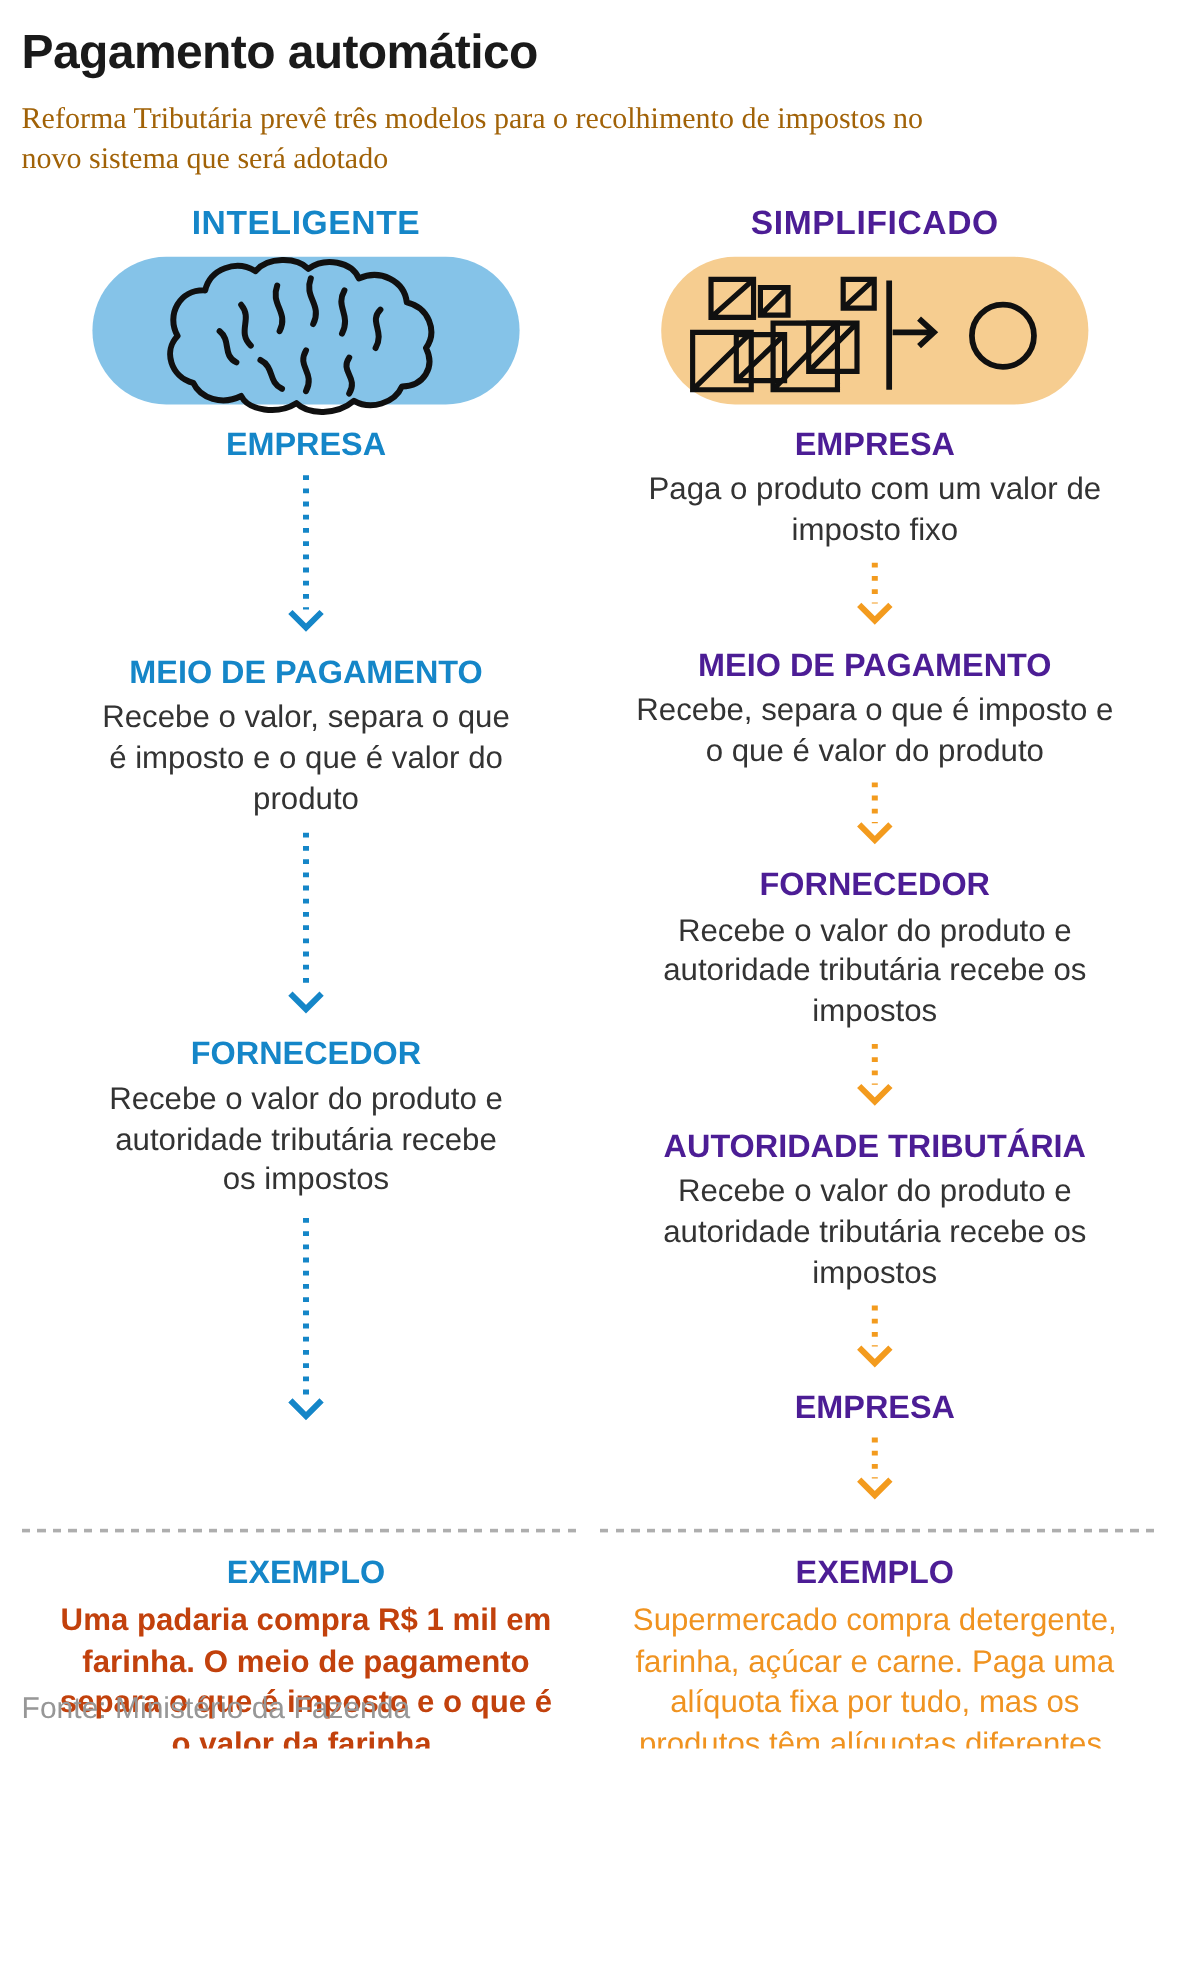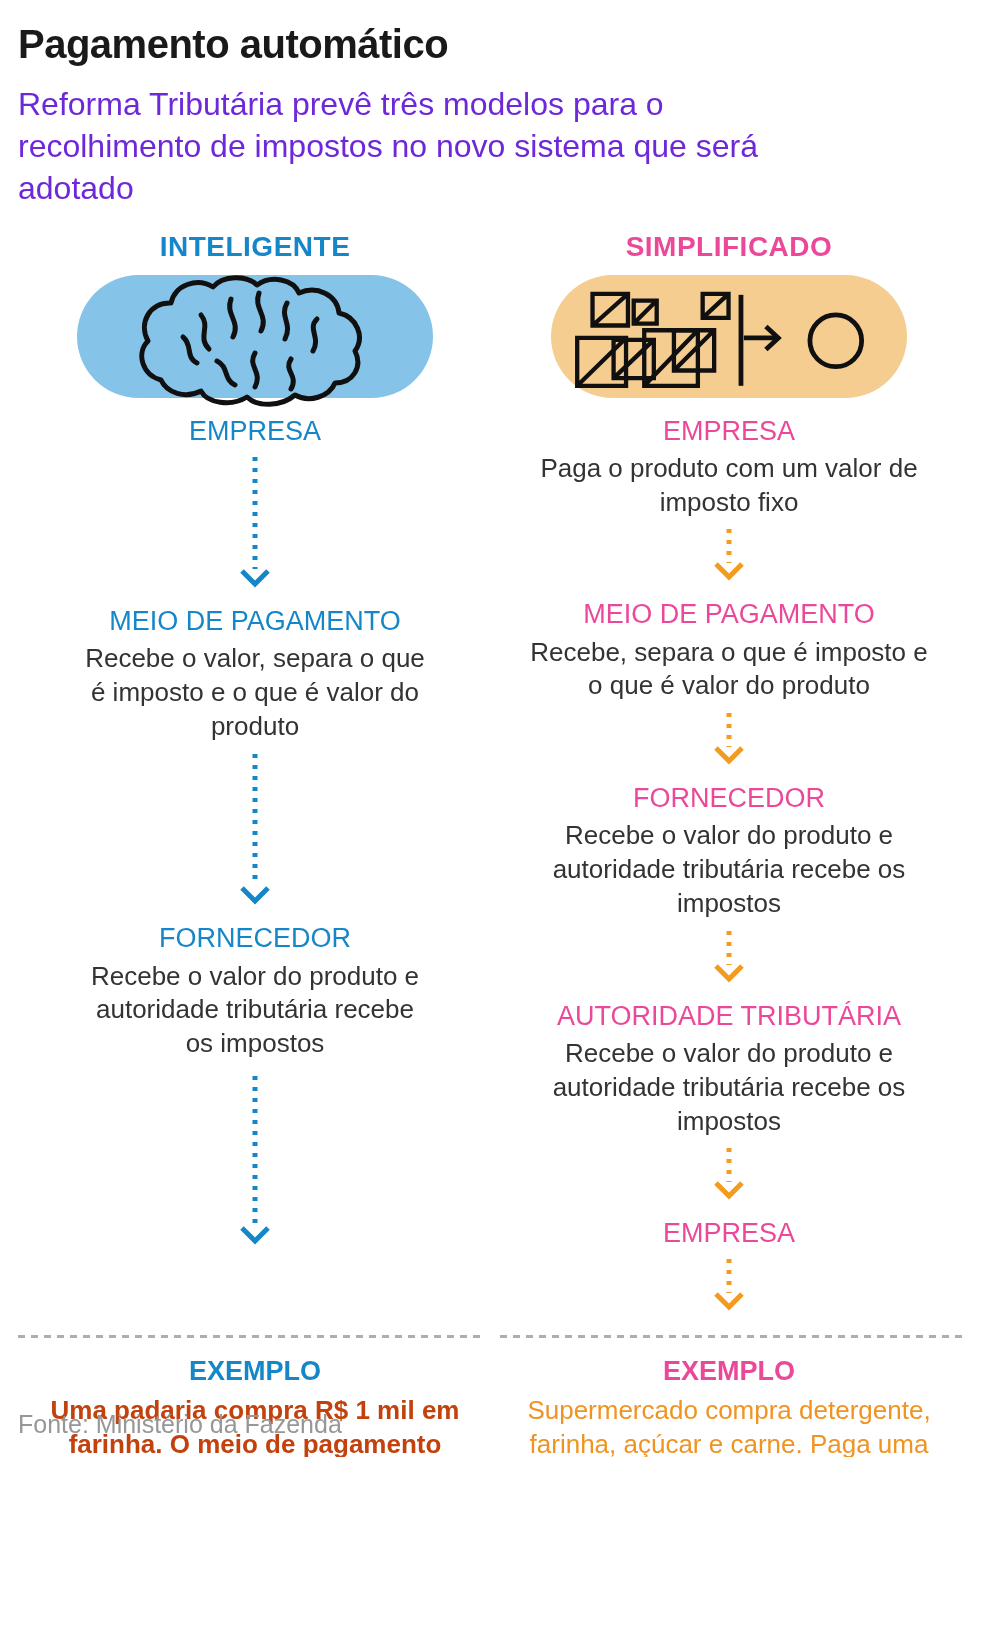--- a/index.html
+++ b/index.html
@@ -9,36 +9,36 @@
     width:984px; height:1457px;
     background:#ffffff;
     font-family:"Liberation Sans","DejaVu Sans",sans-serif;
     overflow:hidden;
     padding:22px 18px 0 18px;
   }
   .title {
     font-size:40px; font-weight:700; color:#1a1a1a; letter-spacing:-0.5px;
   }
   .subtitle {
-    margin-top:16px; font-size:32px; line-height:1.32; color:#6d28d9;
-    max-width:770px; font-weight:400;
+    margin-top:16px; font-size:25px; line-height:1.32; color:#a16207;
+    max-width:770px; font-weight:400;font-family:Liberation Serif, serif;
   }
   .columns { display:flex; margin-top:22px; align-items:flex-start; }
   .column { width:50%; display:flex; flex-direction:column; align-items:center; text-align:center; }
   .col-label { font-size:28px; font-weight:700; letter-spacing:0.5px; line-height:1.1; }
   .blue   { color:#1586c8; }
-  .orange { color:#ec4899; }
+  .orange { color:#4c1d95; }
   .pill {
     margin-top:12px; width:356px; height:123px; border-radius:62px;
     display:flex; align-items:center; justify-content:center; overflow:visible;
   }
   .pill-blue   { background:#85c3e8; }
   .pill-orange { background:#f6cd90; }
   .step { display:flex; flex-direction:column; align-items:center; }
-  .step-title { margin-top:18px; font-size:27px; font-weight:400; line-height:1.12; }
+  .step-title { margin-top:18px; font-size:27px; font-weight:700; line-height:1.12; }
   .step-text  { margin-top:6px; font-size:26px; line-height:1.3; color:#333333; }
   .col-a .step-text { max-width:345px; }
   .col-b .step-text { max-width:410px; }
   .arrow { display:block; margin-top:8px; }
   .divider-row { display:flex; justify-content:space-between; margin-top:24px; }
   .divider {
     width:466px; height:3px;
     background:repeating-linear-gradient(90deg,#aeaeae 0 7px,transparent 7px 13px);
   }
   .examples-row { display:flex; margin-top:18px; }

